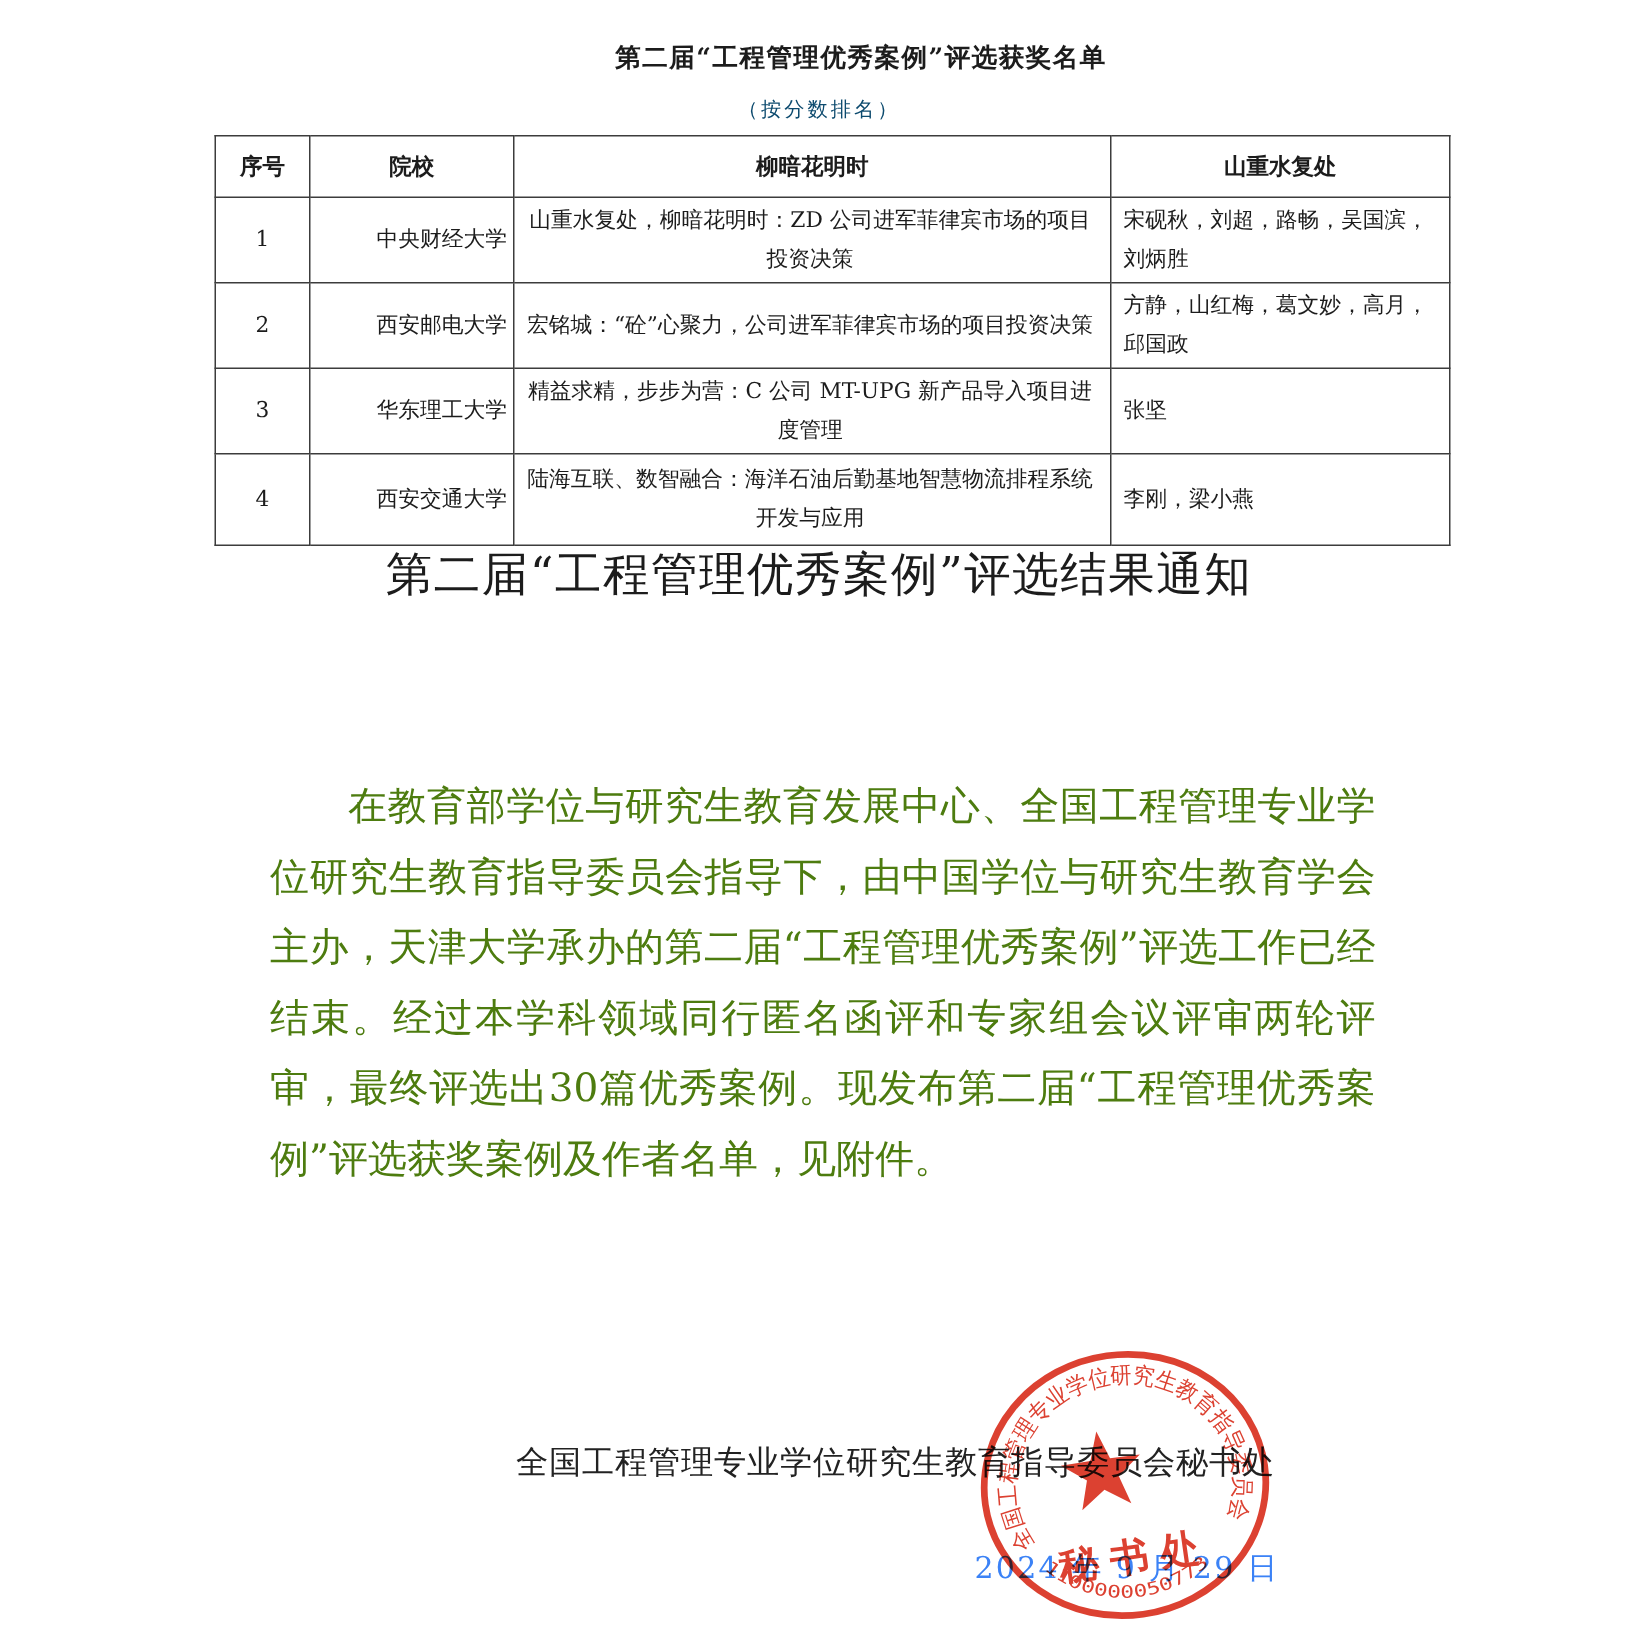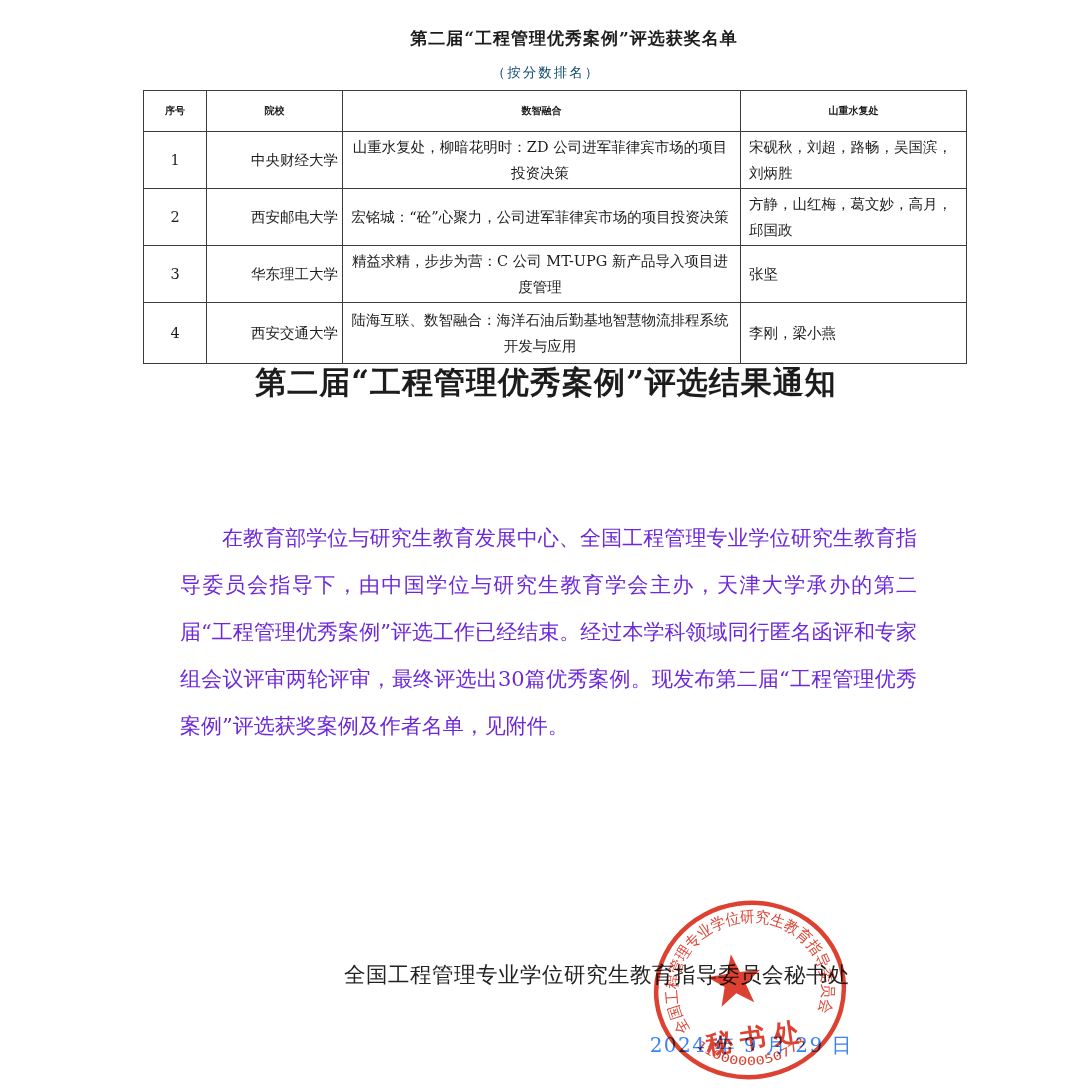--- a/index.html
+++ b/index.html
@@ -23,35 +23,35 @@
     position:absolute;left:143px;top:90px;width:823px;
     border-collapse:collapse;table-layout:fixed;
   }
   .award-table th,.award-table td{
     border:1.6px solid #3c3c3c;
     vertical-align:middle;
     font-weight:normal;
     overflow:hidden;
   }
   .award-table th{
-    height:38px;font-size:10px;font-weight:bold;text-align:center;
+    height:38px;font-size:15px;font-weight:bold;text-align:center;
   }
   .award-table td{font-size:14.5px;line-height:26px;}
   .award-table td.c-no{text-align:center;}
   .award-table td.c-school{padding:2px 4px 2px 12px;text-align:right;}
   .award-table td.c-case{padding:2px 10px 2px 7px;text-align:center;}
   .award-table td.c-authors{padding:2px 8px 2px 8px;text-align:left;}
   .notice-title{
     position:absolute;top:362px;left:0;width:100%;
-    text-align:center;font-size:31px;font-weight:bold;letter-spacing:1px;
+    text-align:center;font-size:31px;font-weight:normal;letter-spacing:1px;
   }
   .notice-body{
     position:absolute;left:180px;top:515px;width:737px;
-    font-size:21px;line-height:47px;
-    text-align:justify;text-indent:2em;color:#6d28d9;
+    font-size:26px;line-height:47px;
+    text-align:justify;text-indent:2em;color:#4d7c0f;
   }
   .signature-line{
     position:absolute;top:960px;right:242px;
     font-size:21.5px;letter-spacing:0.5px;color:#222222;
     white-space:nowrap;
   }
   .date-line{
     position:absolute;top:1010px;right:239px;
     font-size:20px;letter-spacing:1.5px;color:#3b82f6;
     white-space:nowrap;
@@ -75,21 +75,21 @@
     <colgroup>
       <col style="width:63px">
       <col style="width:136px">
       <col style="width:398px">
       <col style="width:226px">
     </colgroup>
     <thead>
       <tr style="height:38px">
         <th>序号</th>
         <th>院校</th>
-        <th>数智融合</th>
+        <th>柳暗花明时</th>
         <th>山重水复处</th>
       </tr>
     </thead>
     <tbody>
       <tr style="height:57px">
         <td class="c-no">1</td>
         <td class="c-school">中央财经大学</td>
         <td class="c-case">山重水复处，柳暗花明时：ZD 公司进军菲律宾市场的项目投资决策</td>
         <td class="c-authors">宋砚秋，刘超，路畅，吴国滨，刘炳胜</td>
       </tr>

